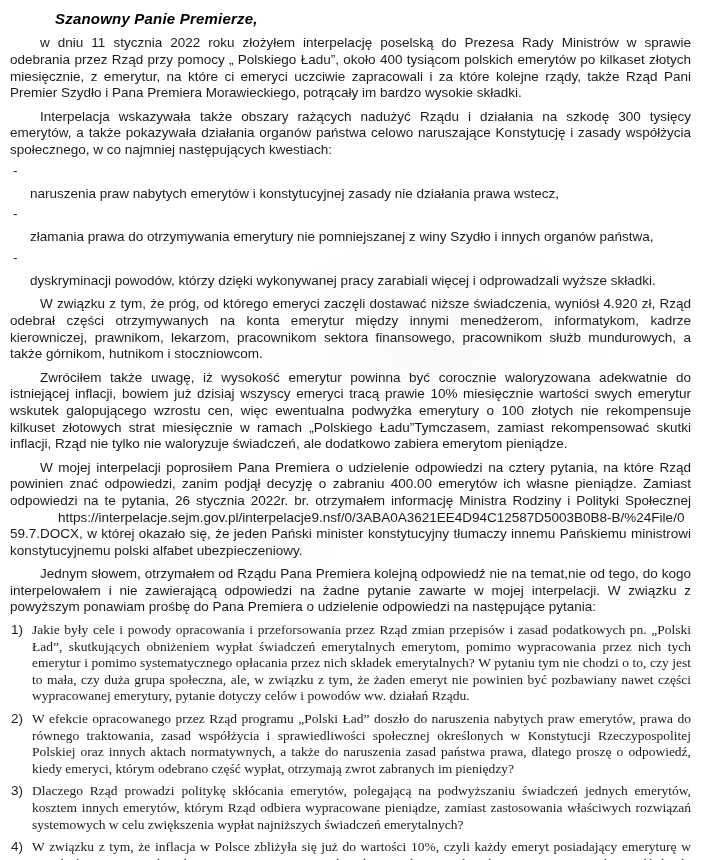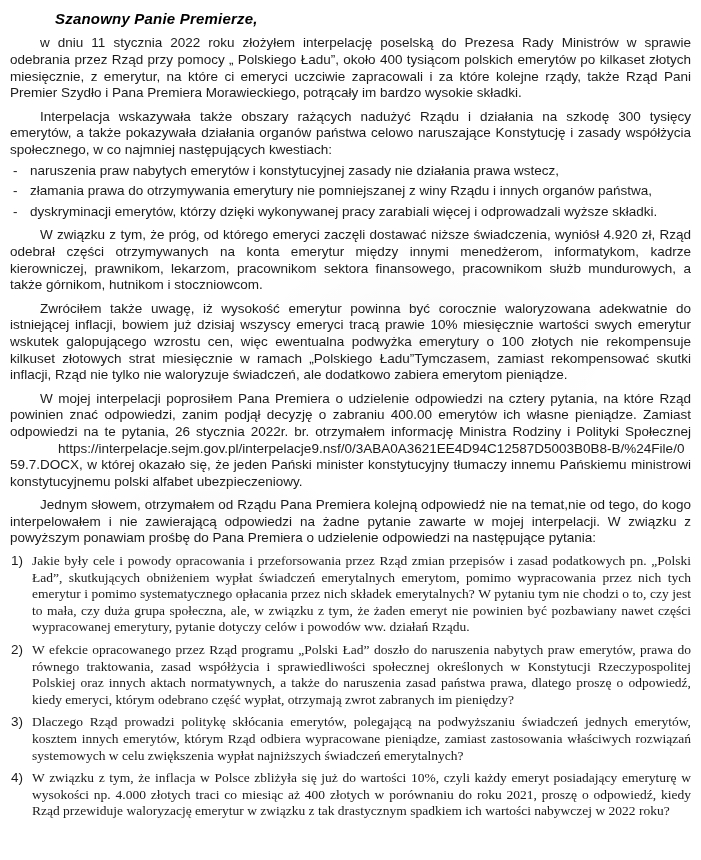--- a/index.html
+++ b/index.html
@@ -47,20 +47,21 @@
     margin-top: 4px;
   }
   .dash-marker {
     flex: 0 0 20px;
     box-sizing: border-box;
     padding-left: 3px;
   }
   .dash-text {
     flex: 1;
     text-align: justify;
+    margin-top: 23px;
   }
   .q-list {
     margin-top: 1px;
   }
   .q-row {
     display: flex;
     margin-top: 6px;
   }
   .q-num {
     flex: 0 0 22px;
@@ -89,25 +90,25 @@
 
   <p class="body-para">Interpelacja wskazywała także obszary rażących nadużyć Rządu i działania na szkodę 300 tysięcy emerytów, a także pokazywała działania organów państwa celowo naruszające Konstytucję i zasady współżycia społecznego, w co najmniej następujących kwestiach:</p>
 
   <div class="dash-list">
     <div class="dash-row">
       <span class="dash-marker">-</span>
       <span class="dash-text">naruszenia praw nabytych emerytów i konstytucyjnej zasady nie działania prawa wstecz,</span>
     </div>
     <div class="dash-row">
       <span class="dash-marker">-</span>
-      <span class="dash-text">złamania prawa do otrzymywania emerytury nie pomniejszanej z winy Rządu i innych organów państwa,</span>
+      <span class="dash-text">złamania prawa do otrzymywania emerytury nie pomniejszanej z winy Szydło i innych organów państwa,</span>
     </div>
     <div class="dash-row">
       <span class="dash-marker">-</span>
-      <span class="dash-text">dyskryminacji emerytów, którzy dzięki wykonywanej pracy zarabiali więcej i odprowadzali wyższe składki.</span>
+      <span class="dash-text">dyskryminacji powodów, którzy dzięki wykonywanej pracy zarabiali więcej i odprowadzali wyższe składki.</span>
     </div>
   </div>
 
   <p class="body-para">W związku z tym, że próg, od którego emeryci zaczęli dostawać niższe świadczenia, wyniósł 4.920 zł, Rząd odebrał części otrzymywanych na konta emerytur między innymi menedżerom, informatykom, kadrze kierowniczej, prawnikom, lekarzom, pracownikom sektora finansowego, pracownikom służb mundurowych, a także górnikom, hutnikom i stoczniowcom.</p>
 
   <p class="body-para">Zwróciłem także uwagę, iż wysokość emerytur powinna być corocznie waloryzowana adekwatnie do istniejącej inflacji, bowiem już dzisiaj wszyscy emeryci tracą prawie 10% miesięcznie wartości swych emerytur wskutek galopującego wzrostu cen, więc ewentualna podwyżka emerytury o 100 złotych nie rekompensuje kilkuset złotowych strat miesięcznie w ramach „Polskiego Ładu”Tymczasem, zamiast rekompensować skutki inflacji, Rząd nie tylko nie waloryzuje świadczeń, ale dodatkowo zabiera emerytom pieniądze.</p>
 
   <p class="body-para"><span>W mojej interpelacji poprosiłem Pana Premiera o udzielenie odpowiedzi na cztery pytania, na które Rząd powinien znać odpowiedzi, zanim podjął decyzję o zabraniu 400.00 emerytów ich własne pieniądze. Zamiast odpowiedzi na te pytania, 26 stycznia 2022r. br. otrzymałem informację Ministra Rodziny i Polityki Społecznej </span><span class="doc-url">https://interpelacje.sejm.gov.pl/interpelacje9.nsf/0/3ABA0A3621EE4D94C12587D5003B0B8-B/%24File/059.7.DOCX</span><span>, w której okazało się, że jeden Pański minister konstytucyjny tłumaczy innemu Pańskiemu ministrowi konstytucyjnemu polski alfabet ubezpieczeniowy.</span></p>
 
   <p class="body-para">Jednym słowem, otrzymałem od Rządu Pana Premiera kolejną odpowiedź nie na temat,nie od tego, do kogo interpelowałem i nie zawierającą odpowiedzi na żadne pytanie zawarte w mojej interpelacji. W związku z powyższym ponawiam prośbę do Pana Premiera o udzielenie odpowiedzi na następujące pytania:</p>

